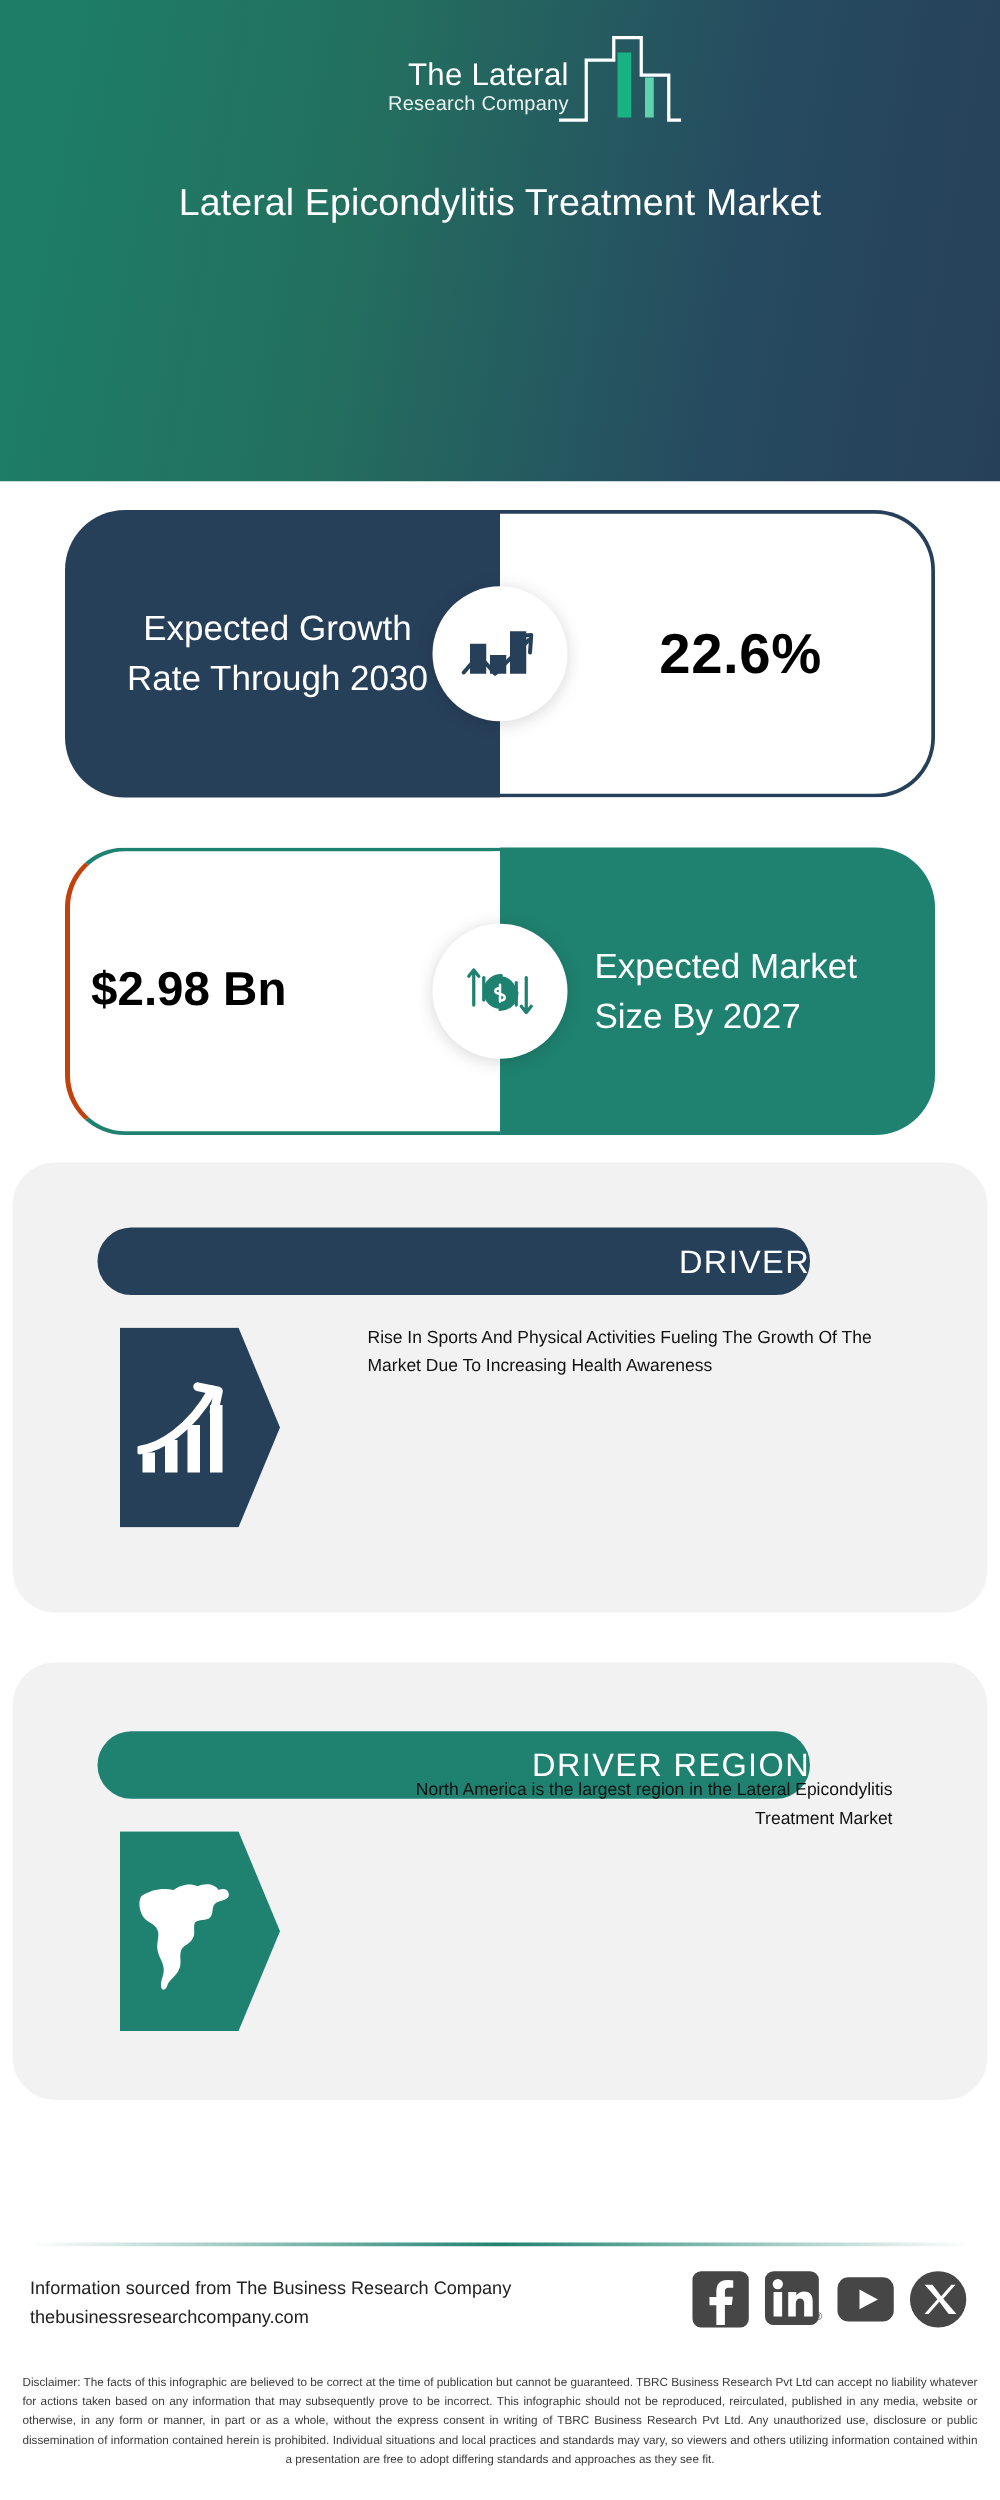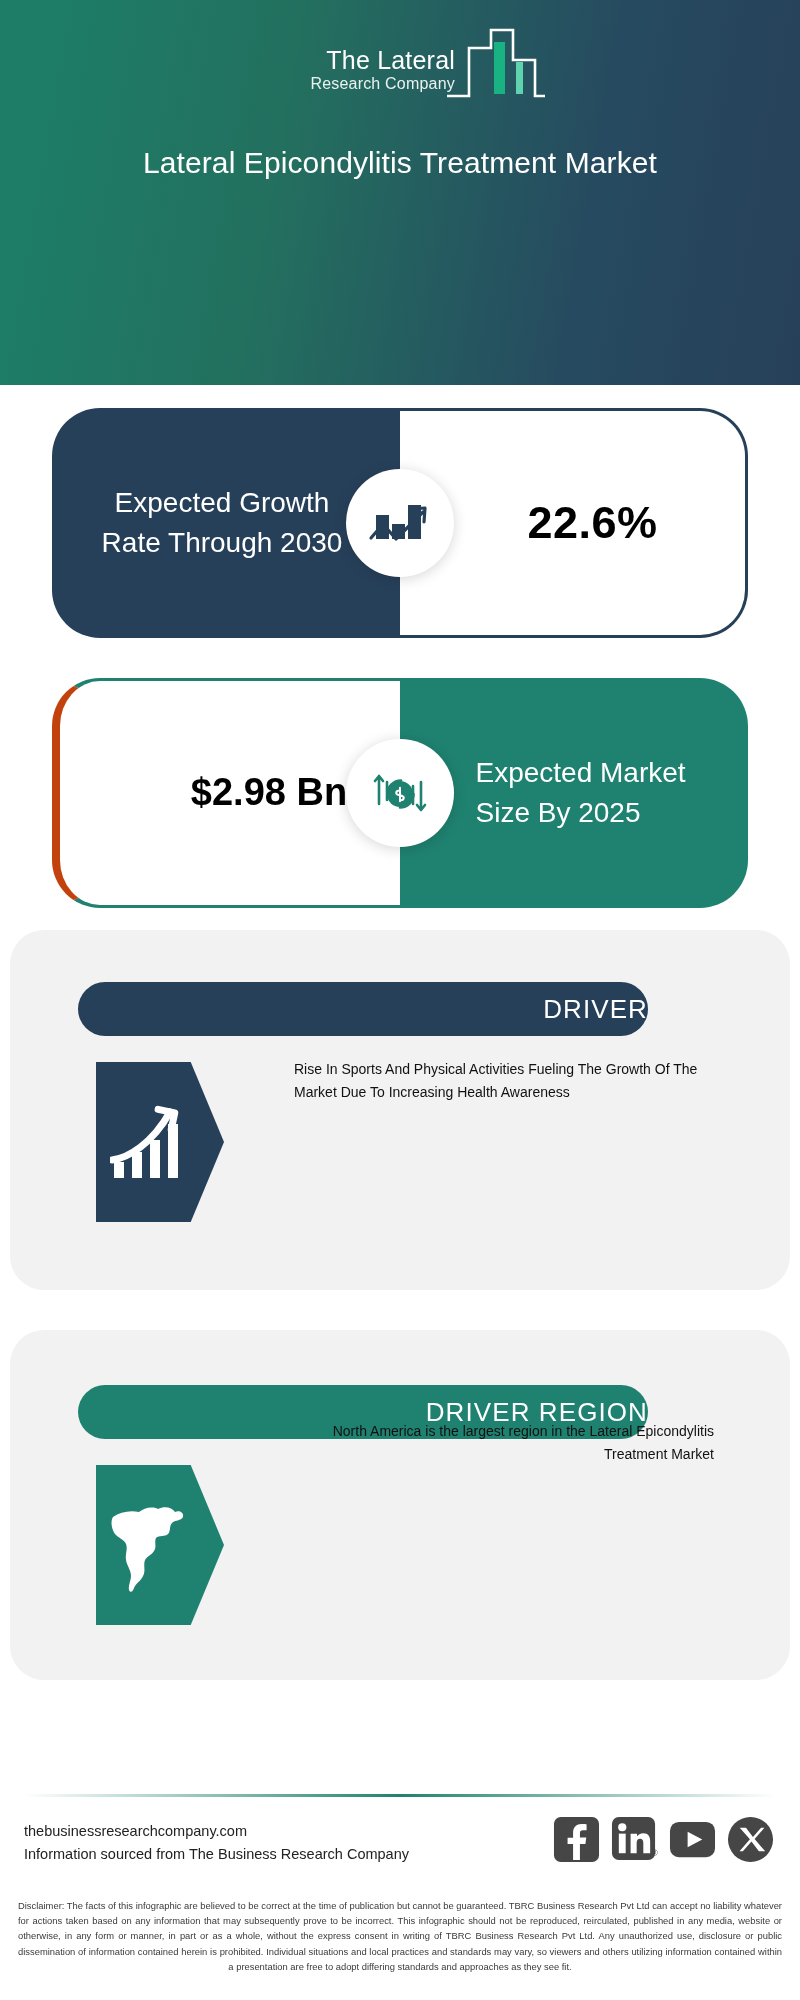--- a/index.html
+++ b/index.html
@@ -53,23 +53,23 @@
     display:flex; align-items:center; justify-content:center;
   }
   .sg-value{ color:#000000; font-size:45px; font-weight:bold; letter-spacing:.5px; margin-left:40px;}
 
   
   .stat-size{
     position:absolute; left:52px; top:678px; width:696px; height:230px;
   }
   .ss-left{
     position:absolute; left:0; top:0; width:348px; height:230px;
-    border-top:3px solid #1f8270; border-left:8px solid #c2410c; border-bottom:3px solid #1f8270;
+    border-top:3px solid #1f8270; border-left:4px solid #c2410c; border-bottom:3px solid #1f8270;
     border-radius:48px 0 0 48px; background:#ffffff;
-    display:flex; align-items:center; justify-content:flex-end;
+    display:flex; align-items:center; justify-content:flex-start;
   }
   .ss-value{
     color:#000000; font-size:38px; font-weight:bold; text-align:center; line-height:1.25;
     width:190px; margin-right:36px;
   }
   .ss-right{
     position:absolute; left:348px; top:0; width:348px; height:230px;
     background:#1f8270; border-radius:0 48px 48px 0;
     display:flex; align-items:center; justify-content:center;
   }
@@ -171,21 +171,21 @@
       <path d="M43 16 L57 15 L56 29" fill="none" stroke="#27405a" stroke-width="3.2" stroke-linejoin="round" stroke-linecap="round"></path>
     </svg>
   </div>
 </div>
 
 <div class="stat-size">
   <div class="ss-left">
     <div class="ss-value">$2.98 Bn</div>
   </div>
   <div class="ss-right">
-    <div class="ss-right-text">Expected Market Size By 2025</div>
+    <div class="ss-right-text">Expected Market Size By 2027</div>
   </div>
   <div class="bubble">
     <svg width="66" height="66" viewBox="0 0 66 66">
       <circle cx="33" cy="34" r="13" fill="#1f8270"></circle>
       <path d="M33 30.5 c-2.6 0 -3.8 1.1 -3.8 2.4 c0 3 7.6 1.5 7.6 4.8 c0 1.5 -1.4 2.6 -3.8 2.6 M33 27.8 v13.4" stroke="#ffffff" stroke-width="2" fill="none" stroke-linecap="round"></path>
       <path d="M20.5 34 A13.5 13.5 0 0 1 34 20.5" stroke="#1f8270" stroke-width="2.6" fill="none" stroke-linecap="round"></path>
       <path d="M46.5 34 A13.5 13.5 0 0 1 33 47.5" stroke="#1f8270" stroke-width="2.6" fill="none" stroke-linecap="round"></path>
       <path d="M12 44 V16 M12 16 l-4 5 M12 16 l4 5" stroke="#1f8270" stroke-width="2.6" fill="none" stroke-linecap="round"></path>
       <path d="M20 40 V22" stroke="#1f8270" stroke-width="2.6" fill="none" stroke-linecap="round"></path>
       <path d="M54 22 V50 M54 50 l-4 -5 M54 50 l4 -5" stroke="#1f8270" stroke-width="2.6" fill="none" stroke-linecap="round"></path>
@@ -220,22 +220,22 @@
       C71 17 76 19 75 24 C73 28 67 27 64 30 C61 33 63 38 60 41 C57 44 51 42 48 45
       C46 49 49 54 46 58 C44 62 39 63 37 67 C35 72 38 78 35 83 C33 88 28 90 26 95
       C25 99 22 100 21 97 C20 92 23 88 23 83 C23 77 19 73 18 67 C17 61 20 56 18 51
       C16 46 10 45 7 41 C4 37 2 29 5 24 Z M64 22 C68 20 72 22 71 26 C69 29 64 28 63 25 Z"></path>
   </svg>
 </div>
 <div class="panel-text text-region">North America is the largest region in the Lateral Epicondylitis Treatment Market</div>
 
 <div class="divider"></div>
 <div class="source">
+  <div>Information sourced from The Business Research Company</div>
   <div>thebusinessresearchcompany.com</div>
-  <div>Information sourced from The Business Research Company</div>
 </div>
 
 <div class="socials">
   <svg class="soc" viewBox="0 0 48 48">
     <rect x="1" y="1" width="46" height="46" rx="7" fill="#464646"></rect>
     <path fill="#ffffff" d="M27.5 45 V28.5 h5.6 l.9 -6.6 h-6.5 v-4.2 c0 -1.9 .6 -3.2 3.3 -3.2 h3.5 V8.5 c-.6 -.1 -2.7 -.3 -5.2 -.3 c-5.1 0 -8.6 3.1 -8.6 8.9 v5 h-5.6 v6.6 h5.6 V45 z"></path>
   </svg>
   <svg class="soc" viewBox="0 0 48 48">
     <rect x="1" y="1" width="44" height="44" rx="7" fill="#464646"></rect>
     <rect x="8" y="18" width="7" height="20" fill="#ffffff"></rect>

